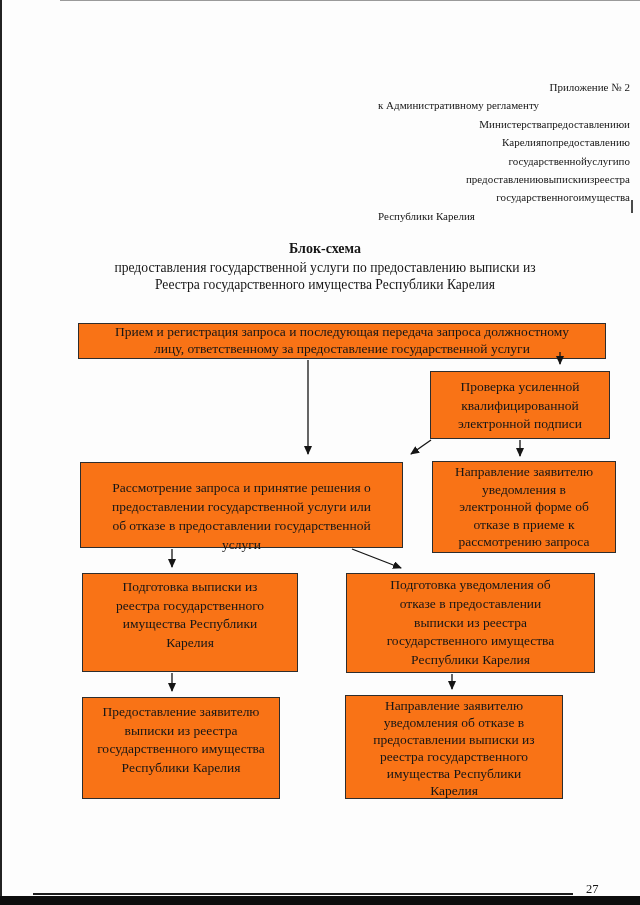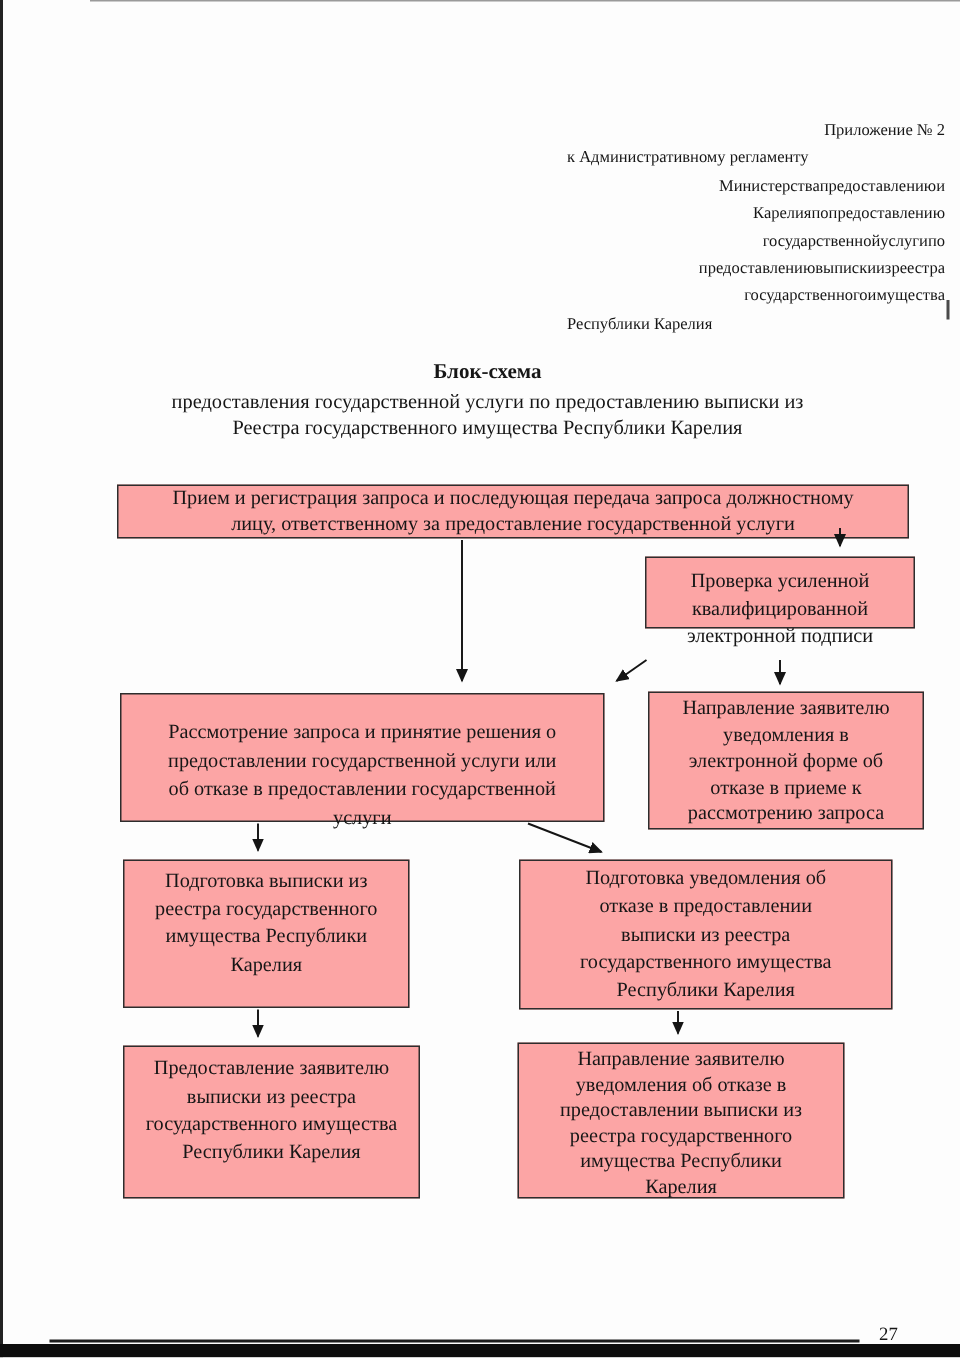--- a/index.html
+++ b/index.html
@@ -18,28 +18,28 @@
   .hdr{position:absolute;left:340px;top:78px;width:252px;font-size:11px;line-height:18.4px;margin-left:38px;}
   .hline{height:18.4px;white-space:nowrap;overflow:visible;}
   .hline.align-right{text-align:right;}
   .hline.jline{display:flex;justify-content:flex-end;white-space:normal;}
   
   .title-wrap{position:absolute;left:45px;top:240px;width:560px;text-align:center;}
   .title-h{font-weight:bold;font-size:14px;line-height:17px;}
   .title-sub{font-size:13.6px;line-height:17.3px;white-space:pre-line;margin-top:2px;}
   
   .fbox{
-    position:absolute;border:1.5px solid #2d2d2d;box-sizing:border-box;background:#fca5a5;
+    position:absolute;border:1.5px solid #2d2d2d;box-sizing:border-box;background:#f97316;
     text-align:center;white-space:pre-line;font-size:13.5px;line-height:18px;
   }
   .fbox.b1{left:78px;top:323px;width:528px;height:36px;line-height:16.8px;padding-top:0px;}
-  .fbox.b2{left:430px;top:371px;width:180px;height:48px;padding-top:6px;line-height:18.5px;}
+  .fbox.b2{left:430px;top:371px;width:180px;height:68px;padding-top:6px;line-height:18.5px;}
   .fbox.b3{left:80px;top:462px;width:323px;height:86px;padding-top:15px;line-height:19px;}
   .fbox.b4{left:432px;top:461px;width:184px;height:92px;padding-top:1px;line-height:17.6px;}
-  .fbox.b5{left:82px;top:573px;width:191px;height:99px;padding-top:4px;line-height:18.5px;}
+  .fbox.b5{left:82px;top:573px;width:216px;height:99px;padding-top:4px;line-height:18.5px;}
   .fbox.b6{left:346px;top:573px;width:249px;height:100px;padding-top:2px;line-height:18.8px;}
   .fbox.b7{left:82px;top:697px;width:198px;height:102px;padding-top:5px;line-height:18.5px;}
   .fbox.b8{left:345px;top:695px;width:218px;height:104px;padding-top:1px;line-height:17.1px;}
   .arrows{position:absolute;left:0;top:0;}
   .page-num{position:absolute;left:586px;top:838px;font-size:12.5px;margin-top:44px;}
 </style>
 </head>
 <body>
 
 <div class="page">

